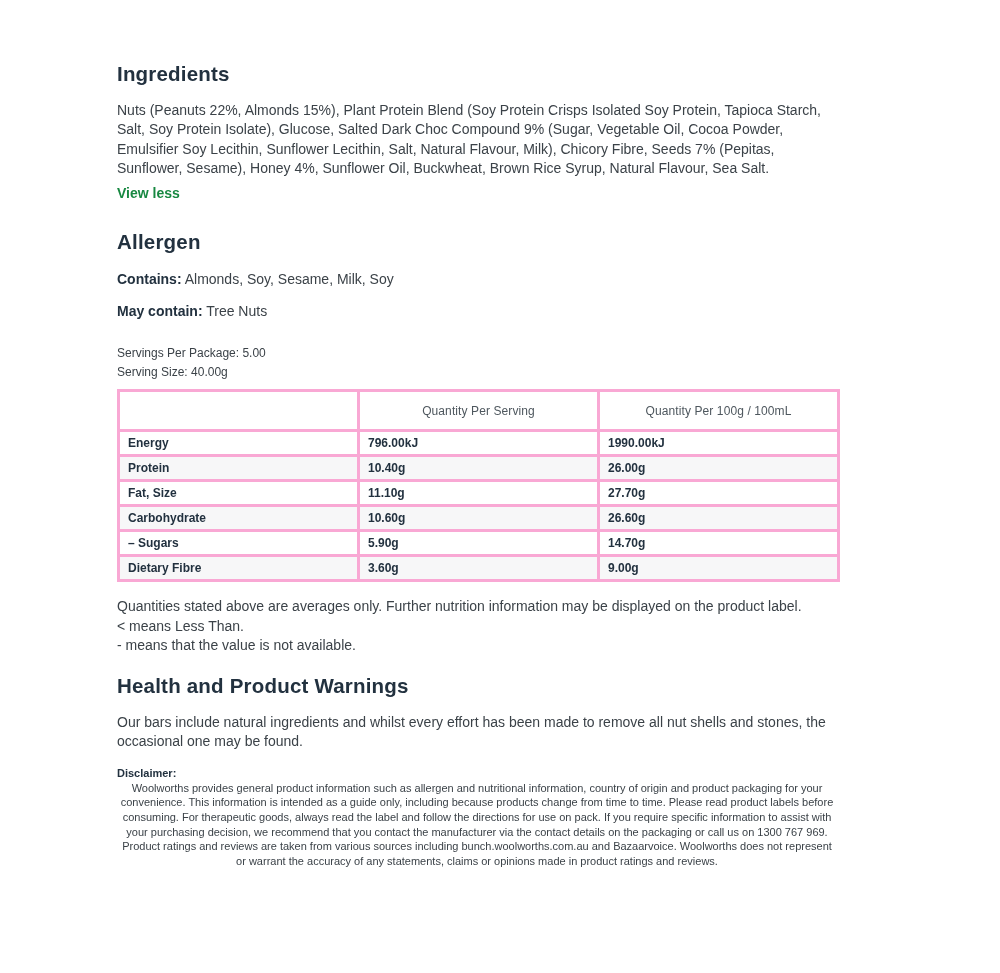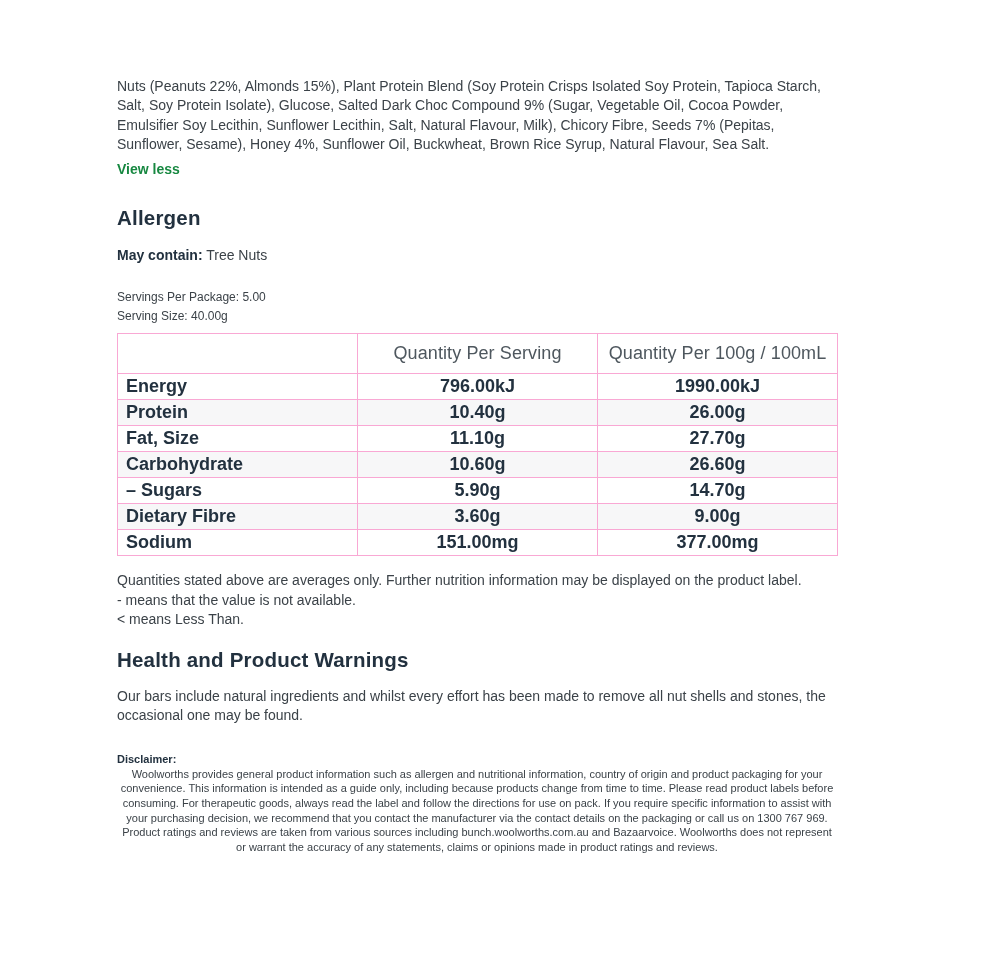--- a/index.html
+++ b/index.html
@@ -54,51 +54,51 @@
   .nutrition-section { margin-top: 23px; }
   .servings-block { margin-top: 15px; }
   .servings-line { margin: 0; font-size: 12px; line-height: 19.4px; }
   table.nutrition-table {
     margin-top: 7px;
     width: 720px;
     border-collapse: collapse;
     table-layout: fixed;
   }
   .nutrition-table th, .nutrition-table td {
-    border: 1px solid #f9a8d4;
-    font-size: 18px;
+    border: 3px solid #f9a8d4;
+    font-size: 12px;
   }
   .nutrition-table thead th {
     height: 40px;
     font-weight: 400;
     color: #4e575e;
     text-align: center;
     background: #ffffff;
     letter-spacing: 0.1px;
   }
   .nutrition-table col.c-label { width: 240px; }
   .nutrition-table col.c-serving { width: 240px; }
   .nutrition-table col.c-100g { width: 240px; }
   .nutrition-table tbody td {
     height: 25px;
     padding: 2px 8px;
     font-weight: 700;
     color: #22313f;
   }
   .nutrition-table tbody td.label-cell { text-align: left; }
-  .nutrition-table tbody td.value-cell { text-align: center; }
+  .nutrition-table tbody td.value-cell { text-align: left; }
   .nutrition-table tbody tr:nth-child(even) { background: #f7f7f8; }
   .nutrition-notes { margin-top: 16px; }
   .nutrition-notes p { margin: 0; font-size: 14px; line-height: 17.5px; }
   .nutrition-notes p + p { margin-top: 2px; }
   
   .warnings-section { margin-top: 19px; }
   .warnings-para { margin-top: 15px; }
   
-  .disclaimer-section { margin-top: 26px; }
+  .disclaimer-section { margin-top: 14px; }
   .disclaimer-label {
     margin: 0;
     font-size: 11px;
     line-height: 14px;
     font-weight: 700;
     color: #22313f;
   }
   .disclaimer-text {
     margin: 1px 0 0 0;
     font-size: 11px;
@@ -106,27 +106,29 @@
     color: #3b4248;
     text-align: center;
   }
 </style>
 </head>
 <body>
 
 <div class="page">
 
   <section class="ingredients-section">
+    <h2 class="section-heading">Ingredients</h2>
     <p class="body-text ingredients-para">Nuts (Peanuts 22%, Almonds 15%), Plant Protein Blend (Soy Protein Crisps Isolated Soy Protein, Tapioca Starch, Salt, Soy Protein Isolate), Glucose, Salted Dark Choc Compound 9% (Sugar, Vegetable Oil, Cocoa Powder, Emulsifier Soy Lecithin, Sunflower Lecithin, Salt, Natural Flavour, Milk), Chicory Fibre, Seeds 7% (Pepitas, Sunflower, Sesame), Honey 4%, Sunflower Oil, Buckwheat, Brown Rice Syrup, Natural Flavour, Sea Salt.</p>
     <a class="view-less">View less</a>
   </section>
 
   <section class="allergen-section">
     <h2 class="section-heading">Allergen</h2>
     <div class="allergen-block">
+      <p class="allergen-line"><b>Contains:</b><span> Almonds, Soy, Sesame, Milk, Soy</span></p>
       <p class="allergen-line"><b>May contain:</b><span> Tree Nuts</span></p>
     </div>
   </section>
 
   <section class="nutrition-section">
     <div class="servings-block">
       <p class="servings-line">Servings Per Package: 5.00</p>
       <p class="servings-line">Serving Size: 40.00g</p>
     </div>
 
@@ -167,32 +169,27 @@
         <tr>
           <td class="label-cell">– Sugars</td>
           <td class="value-cell">5.90g</td>
           <td class="value-cell">14.70g</td>
         </tr>
         <tr>
           <td class="label-cell">Dietary Fibre</td>
           <td class="value-cell">3.60g</td>
           <td class="value-cell">9.00g</td>
         </tr>
-        <tr>
-          <td class="label-cell">Sodium</td>
-          <td class="value-cell">151.00mg</td>
-          <td class="value-cell">377.00mg</td>
-        </tr>
       </tbody>
     </table>
 
     <div class="nutrition-notes">
       <p>Quantities stated above are averages only. Further nutrition information may be displayed on the product label.</p>
+      <p>&lt; means Less Than.</p>
       <p>- means that the value is not available.</p>
-      <p>&lt; means Less Than.</p>
     </div>
   </section>
 
   <section class="warnings-section">
     <h2 class="section-heading">Health and Product Warnings</h2>
     <p class="body-text warnings-para">Our bars include natural ingredients and whilst every effort has been made to remove all nut shells and stones, the occasional one may be found.</p>
   </section>
 
   <section class="disclaimer-section">
     <p class="disclaimer-label">Disclaimer:</p>

